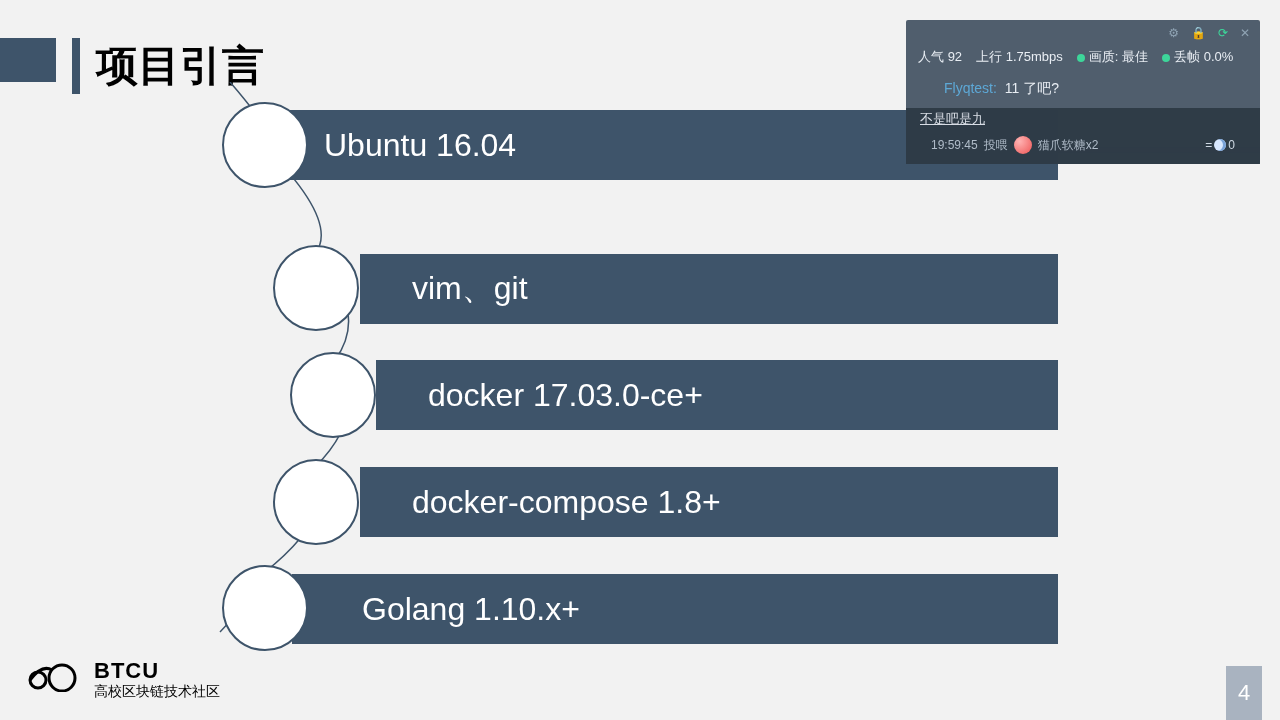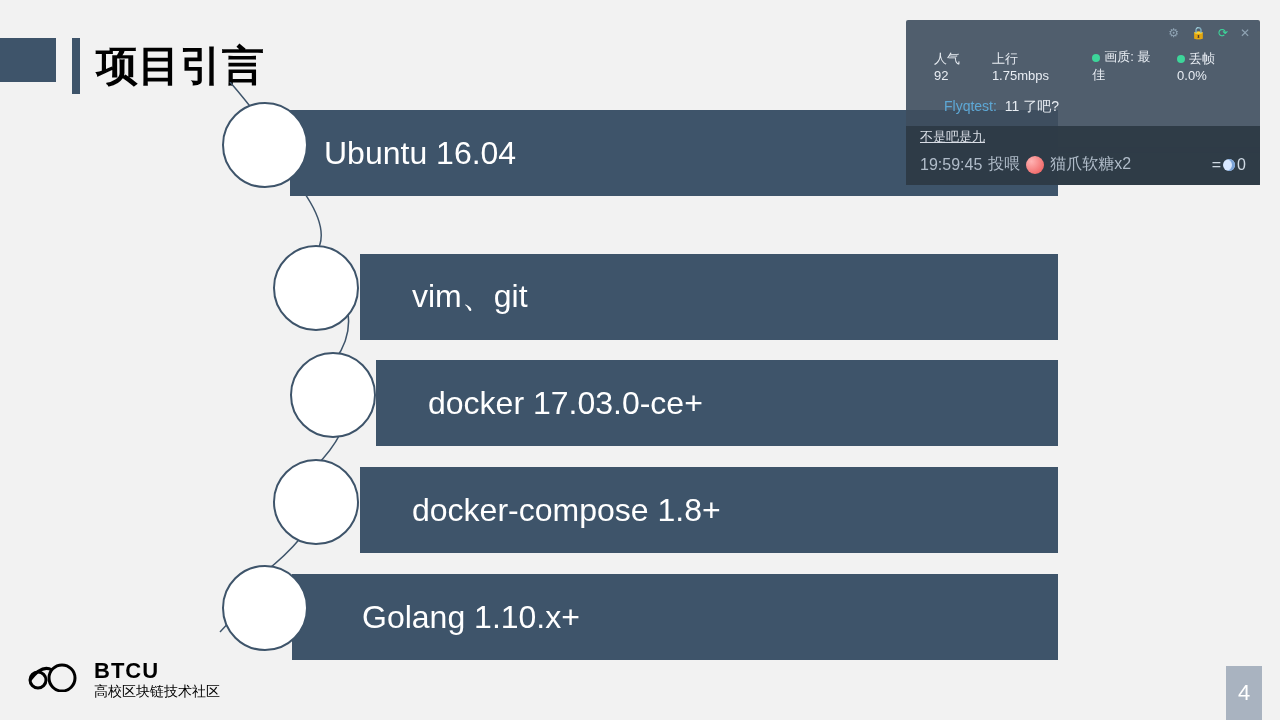--- a/index.html
+++ b/index.html
@@ -45,21 +45,21 @@
     position: absolute;
     left: 0;
     top: 110px;
   }
   .item {
     position: relative;
     margin-bottom: 37px;
   }
   .bar {
     position: absolute;
-    height: 86px;
+    height: 70px;
     background: #3e546a;
     display: flex;
     align-items: center;
   }
   .bar-text {
     color: #fff;
     font-size: 32px;
     font-weight: 300;
   }
   .circle {
@@ -145,44 +145,42 @@
     display: flex;
     justify-content: flex-end;
     gap: 12px;
     padding: 6px 10px 4px;
     color: #7ab5b0;
     font-size: 12px;
   }
   .overlay-titlebar span { color: #8fa3b3; }
   .overlay-stats {
     display: flex;
-    align-items: center;
     gap: 14px;
     padding: 4px 12px 8px;
     font-size: 13px;
-    margin-left: 16px;
   }
   .dot { width:8px; height:8px; border-radius:50%; background:#3dd69a; display:inline-block; margin-right:4px; vertical-align:middle;}
   .overlay-chat {
     padding: 6px 14px 10px;
     font-size: 14px;
   }
   .chat-sender { color: #5da8d6; margin-right:4px;margin-left:24px;}
   .chat-msg { color: #e8edf3; }
   .overlay-danmu {
     padding: 2px 14px 4px;
     font-size: 13px;
     color: #d8dde5;
     text-decoration: underline;
   }
   .overlay-gift {
     display:flex;
     align-items:center;
-    padding: 4px 14px 10px;
-    font-size: 16px;
+    padding: 4px 25px 10px;
+    font-size: 12px;
     color: #b0bcc9;
     gap:6px;
     justify-content:center;
   }
   .gift-icon {
     width:18px;height:18px;border-radius:50%;
     background: radial-gradient(circle at 30% 30%, #ffb3b3, #e55);
     display:inline-block;
   }
   .overlay-right {

